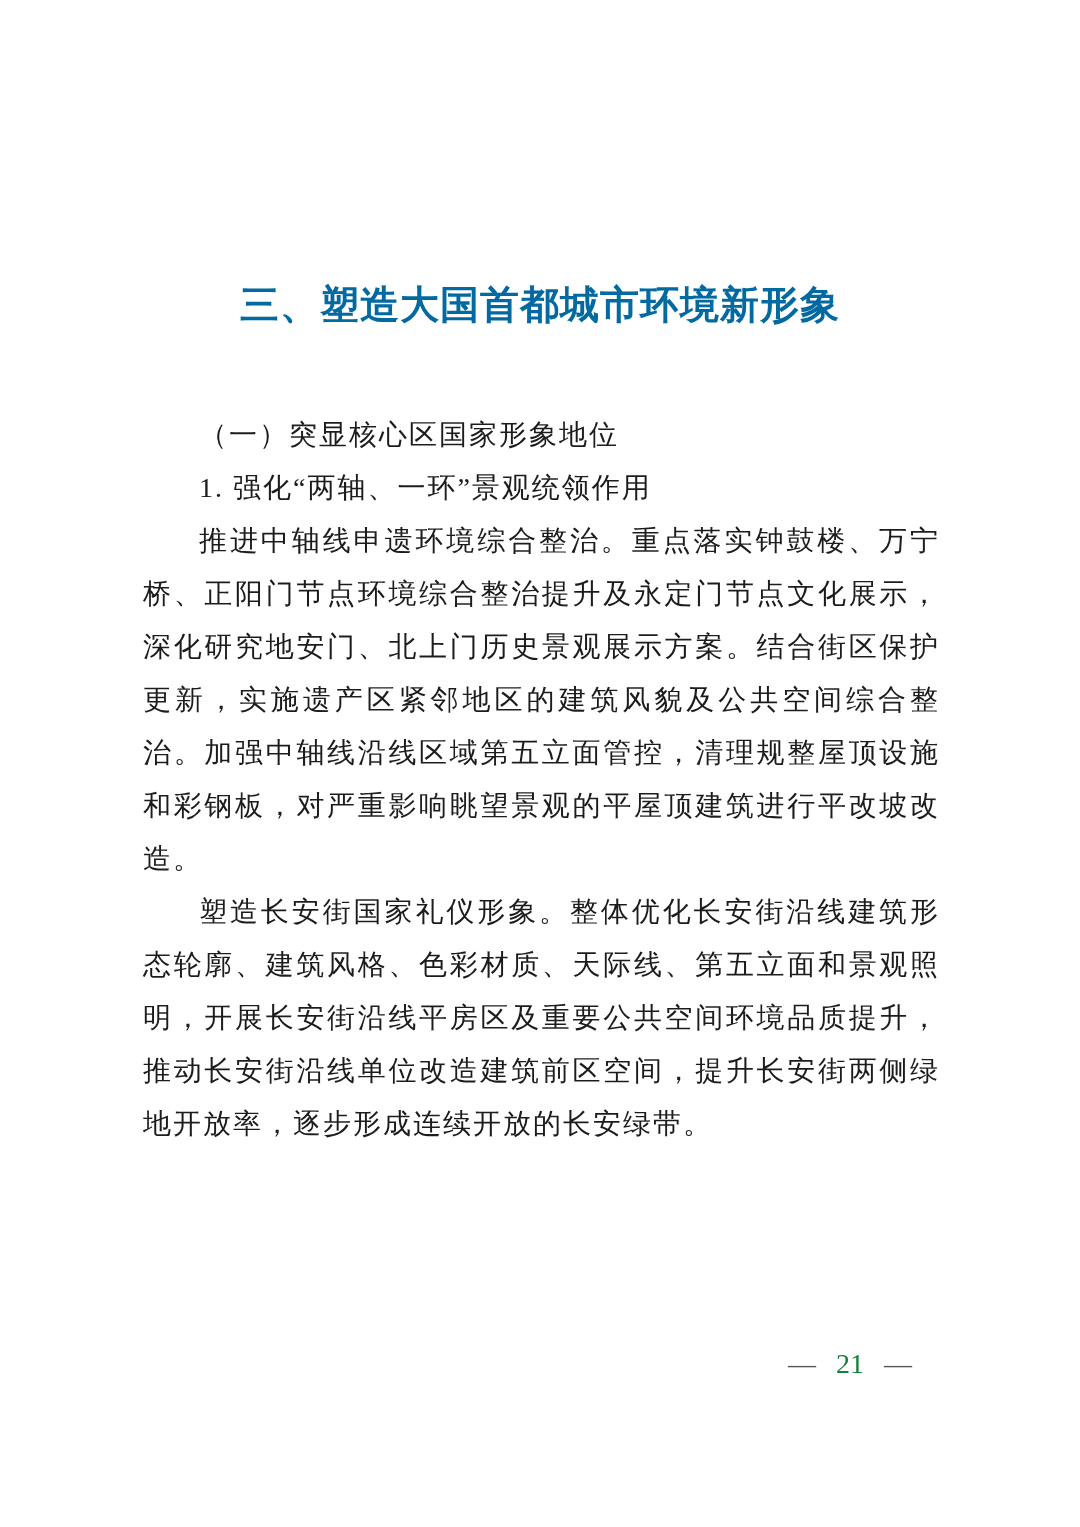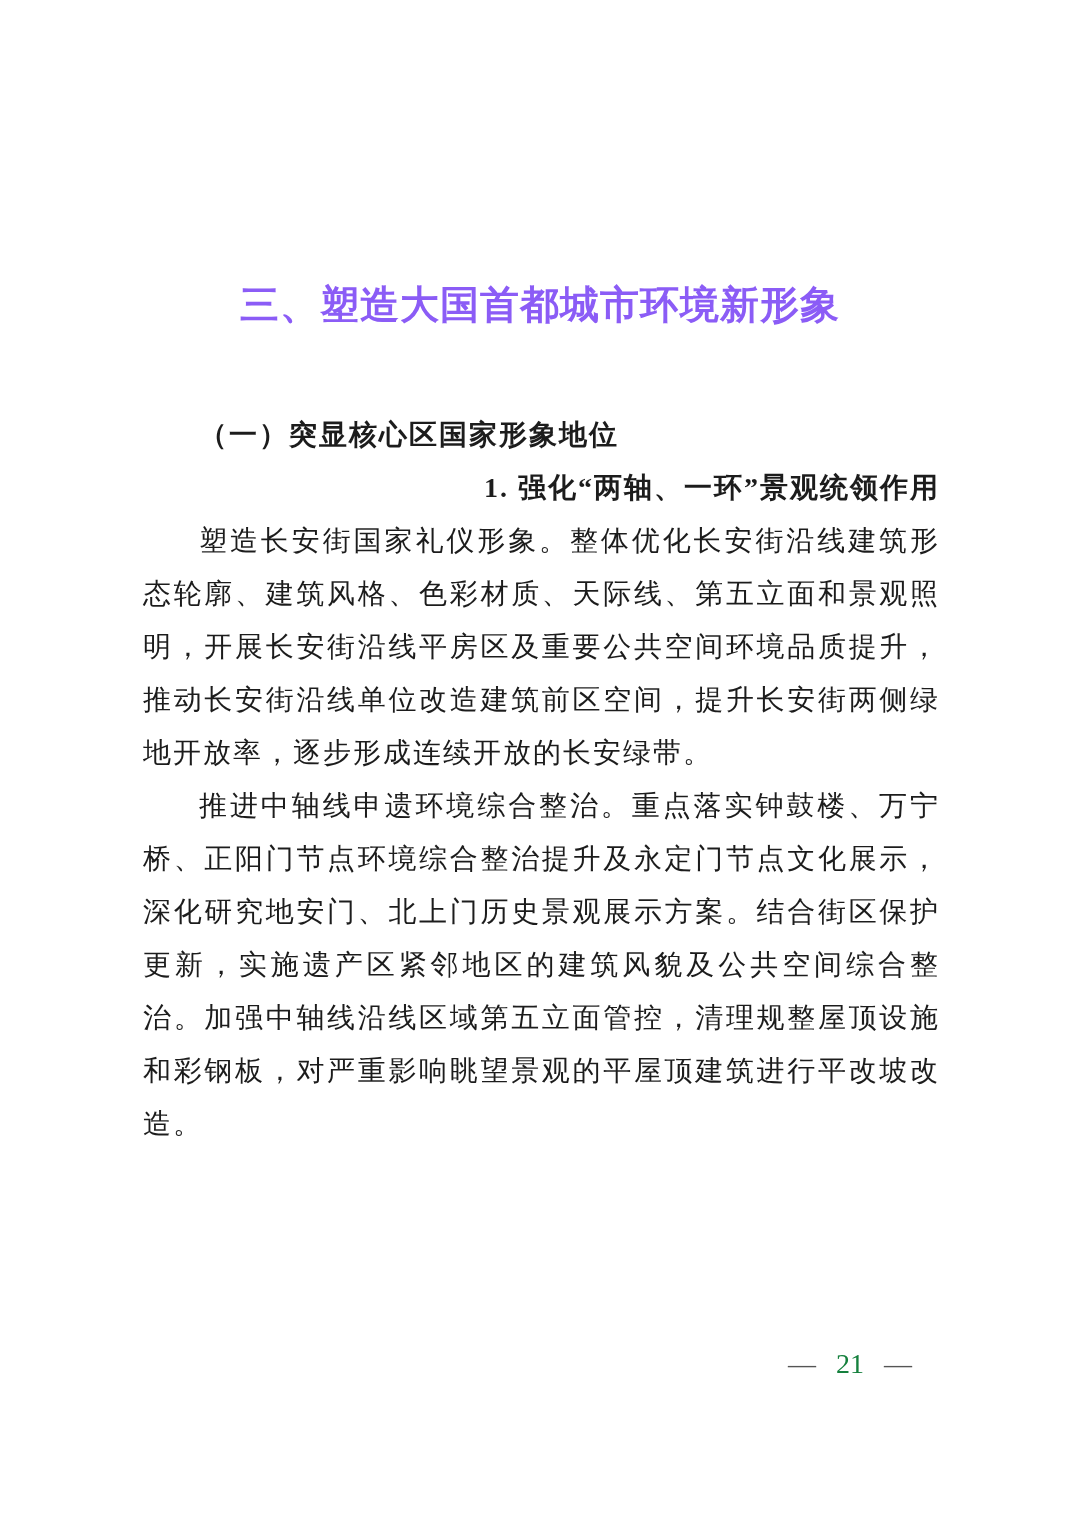--- a/index.html
+++ b/index.html
@@ -18,21 +18,21 @@
   }
   .page-title {
     position: absolute;
     top: 278px;
     left: 0;
     width: 100%;
     margin: 0;
     text-align: center;
     font-size: 39px;
     font-weight: bold;
-    color: #8b5cf6;
+    color: #0369a1;
     letter-spacing: 1px;
   }
   .content {
     position: absolute;
     top: 408px;
     left: 143px;
     width: 797px;
     font-size: 28px;
     line-height: 53px;
     text-align: justify;
@@ -40,26 +40,26 @@
     letter-spacing: 2px;
   }
   .content p, .content h2, .content h3 {
     margin: 0;
     padding: 0;
     text-indent: 2em;
     font-size: 28px;
     line-height: 53px;
   }
   .content h2 {
-    font-weight: bold;
+    font-weight: normal;
     text-align: left;
   }
   .content h3 {
-    font-weight: bold;
-    text-align: right;
+    font-weight: normal;
+    text-align: left;
   }
   .body-para {
     font-weight: normal;
   }
   .footer {
     position: absolute;
     top: 1348px;
     right: 168px;
     display: flex;
     align-items: center;
@@ -81,23 +81,23 @@
 
   <h1 class="page-title">三、塑造大国首都城市环境新形象</h1>
 
   <div class="content">
 
 
     <h2 class="heading-bold">（一）突显核心区国家形象地位</h2>
 
     <h3 class="heading-num">1. 强化“两轴、一环”景观统领作用</h3>
 
+    <p class="body-para">推进中轴线申遗环境综合整治。重点落实钟鼓楼、万宁桥、正阳门节点环境综合整治提升及永定门节点文化展示，深化研究地安门、北上门历史景观展示方案。结合街区保护更新，实施遗产区紧邻地区的建筑风貌及公共空间综合整治。加强中轴线沿线区域第五立面管控，清理规整屋顶设施和彩钢板，对严重影响眺望景观的平屋顶建筑进行平改坡改造。</p>
+
     <p class="body-para">塑造长安街国家礼仪形象。整体优化长安街沿线建筑形态轮廓、建筑风格、色彩材质、天际线、第五立面和景观照明，开展长安街沿线平房区及重要公共空间环境品质提升，推动长安街沿线单位改造建筑前区空间，提升长安街两侧绿地开放率，逐步形成连续开放的长安绿带。</p>
-
-    <p class="body-para">推进中轴线申遗环境综合整治。重点落实钟鼓楼、万宁桥、正阳门节点环境综合整治提升及永定门节点文化展示，深化研究地安门、北上门历史景观展示方案。结合街区保护更新，实施遗产区紧邻地区的建筑风貌及公共空间综合整治。加强中轴线沿线区域第五立面管控，清理规整屋顶设施和彩钢板，对严重影响眺望景观的平屋顶建筑进行平改坡改造。</p>
 
   </div>
 
   <div class="footer">
     <span class="dash">—</span>
     <span class="num">21</span>
     <span class="dash">—</span>
   </div>
 
 </div>

